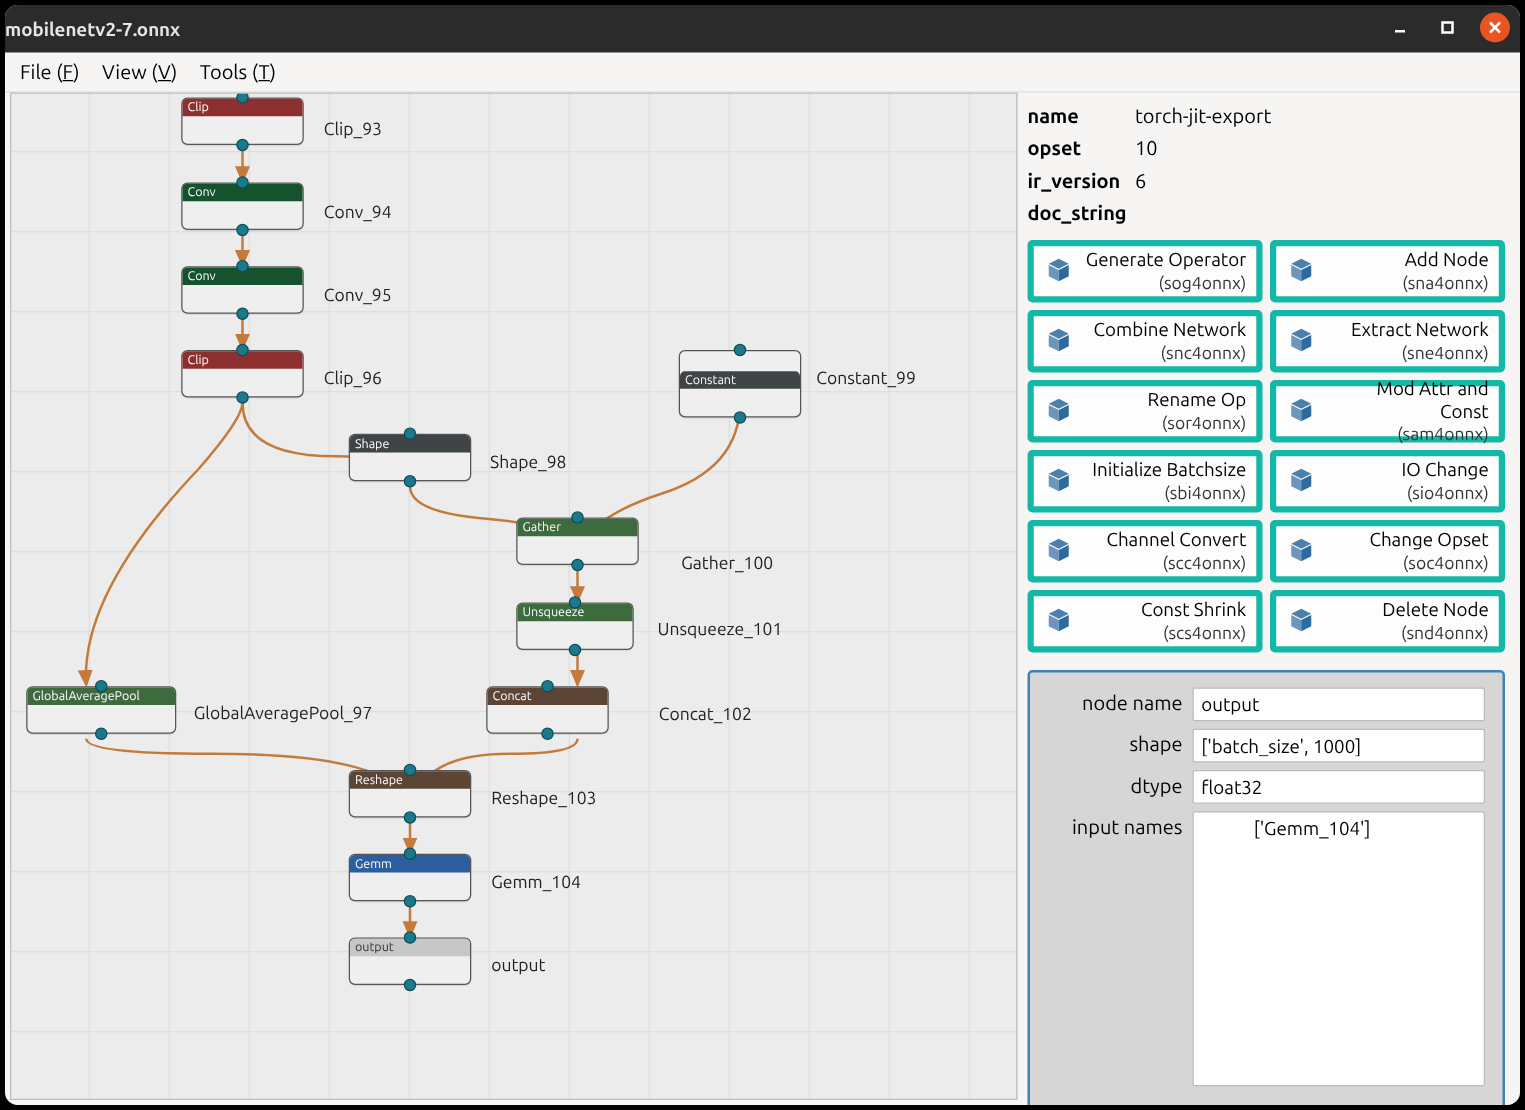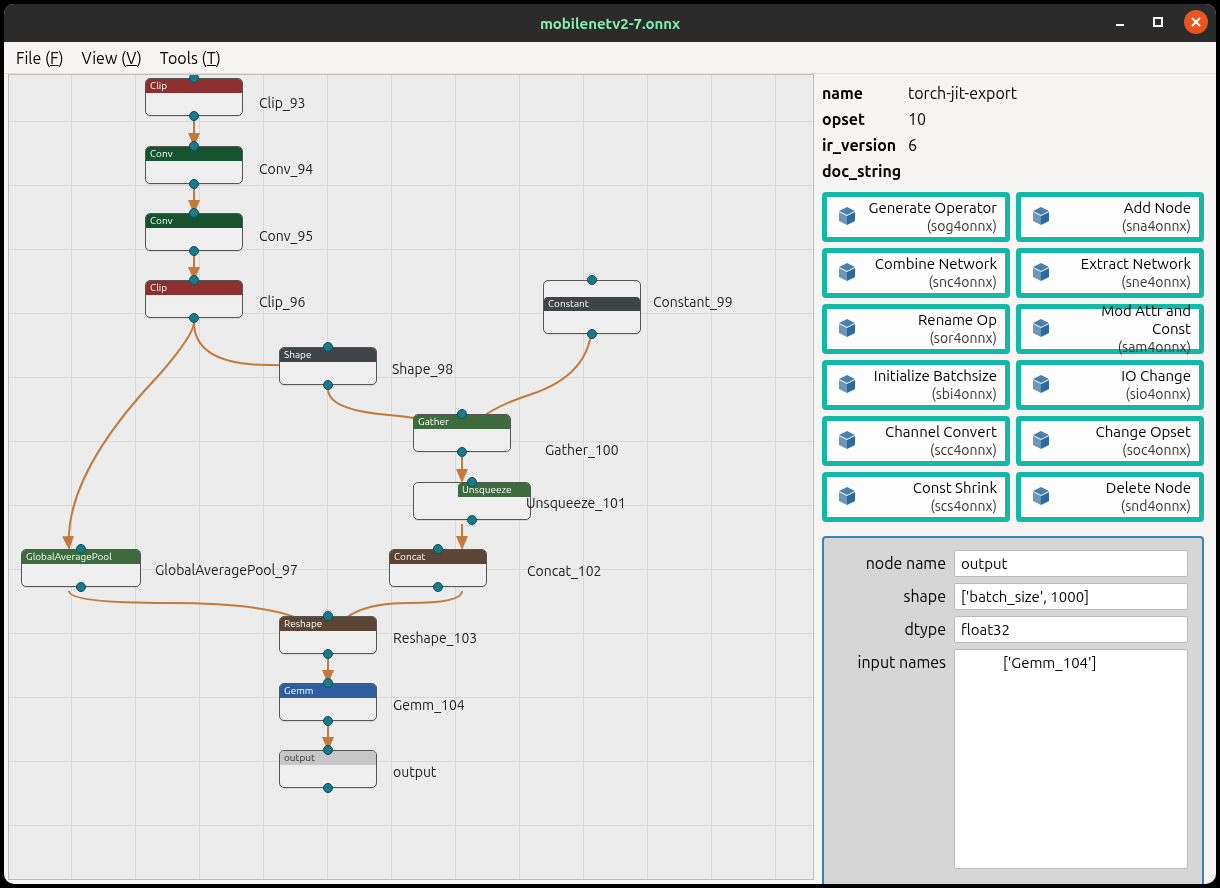--- a/index.html
+++ b/index.html
@@ -1,19 +1,19 @@
 <!DOCTYPE html>
 <html><head>
 <meta charset="utf-8">
 <style>
   * { box-sizing: border-box; margin: 0; padding: 0; font-family: "Ubuntu", "Segoe UI", Arial, sans-serif; }
   html, body { width: 1220px; height: 888px; background: #000; overflow: hidden; }
 
   .window { position: absolute; left: 4px; top: 4px; width: 1212px; height: 880px; background: #f6f5f4; border-radius: 10px; overflow: hidden; }
-  .titlebar { height: 38px; background: #2b2b2b; color: #86efac; display: flex; align-items: center; justify-content: center; position: relative; }
+  .titlebar { height: 38px; background: #2b2b2b; color: #e5e5e5; display: flex; align-items: center; position: relative; }
   .titlebar .title { font-size: 15px; font-weight: 600; }
   .titlebar .controls { position: absolute; right: 8px; top: 6px; display: flex; gap: 14px; align-items: center; }
   .titlebar .ctrl { width: 24px; height: 24px; border-radius: 12px; display: flex; align-items: center; justify-content: center; color: #fff; font-size: 13px; }
   .titlebar .ctrl.close { background: #e95420; }
   .titlebar .ctrl svg { width: 12px; height: 12px; stroke: #fff; stroke-width: 2; fill: none; }
 
   .menubar { height: 32px; background: #f6f5f4; display: flex; align-items: center; padding: 0 12px; gap: 18px; font-size: 16px; border-bottom: 1px solid #e0e0e0;}
   .menubar .item u { text-decoration: underline; }
 
   .content { position: absolute; left: 4px; top: 70px; right: 4px; bottom: 4px; display: flex; }
@@ -178,21 +178,21 @@
             <div class="port bot"></div>
           </div>
           <div class="lbl" style="left: 383px; top: 286px;">Shape_98</div>
           <div class="node" style="left: 404px; top: 339px; width: 98px;">
             <div class="port top"></div>
             <div class="hdr gather">Gather</div>
             <div class="body"></div>
             <div class="port bot"></div>
           </div>
           <div class="lbl" style="left: 536px; top: 353px; margin-top: 14px;">Gather_100</div>
-          <div class="node" style="left: 404px; top: 407px; width: 118px; padding-left: 44px;">
+          <div class="node" style="left: 404px; top: 407px; width: 94px;">
             <div class="port top"></div>
             <div class="hdr unsq">Unsqueeze</div>
             <div class="body"></div>
             <div class="port bot"></div>
           </div>
           <div class="lbl" style="left: 517px; top: 420px;">Unsqueeze_101</div>
           <div class="node" style="left: 12px; top: 474px; width: 120px;">
             <div class="port top"></div>
             <div class="hdr gap">GlobalAveragePool</div>
             <div class="body"></div>

